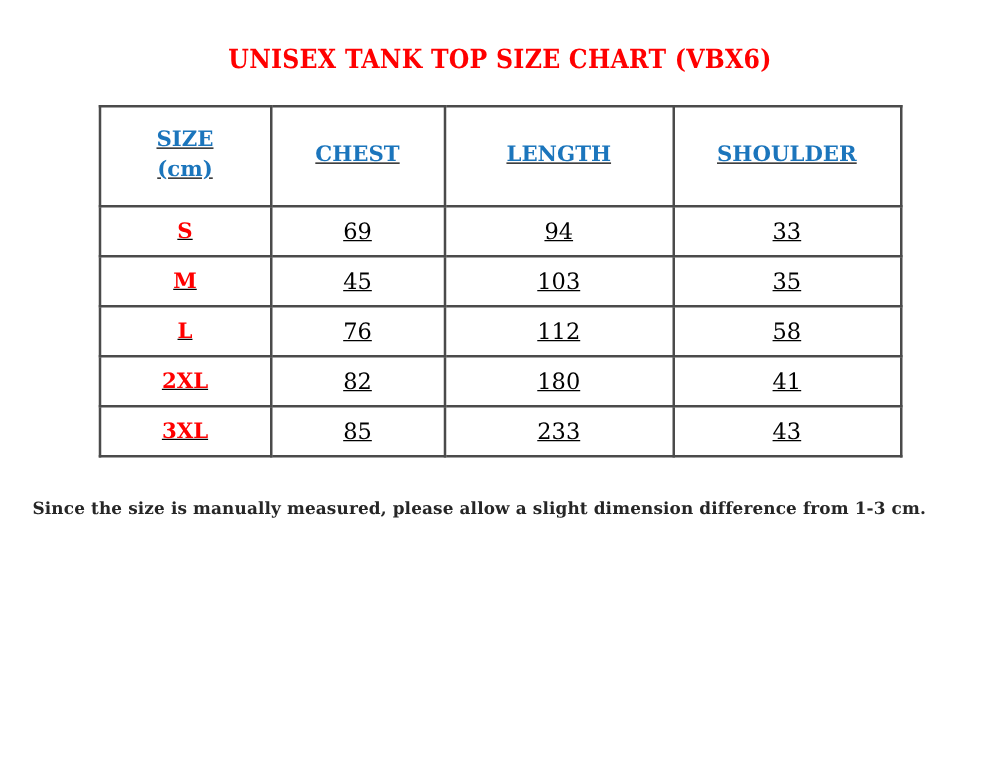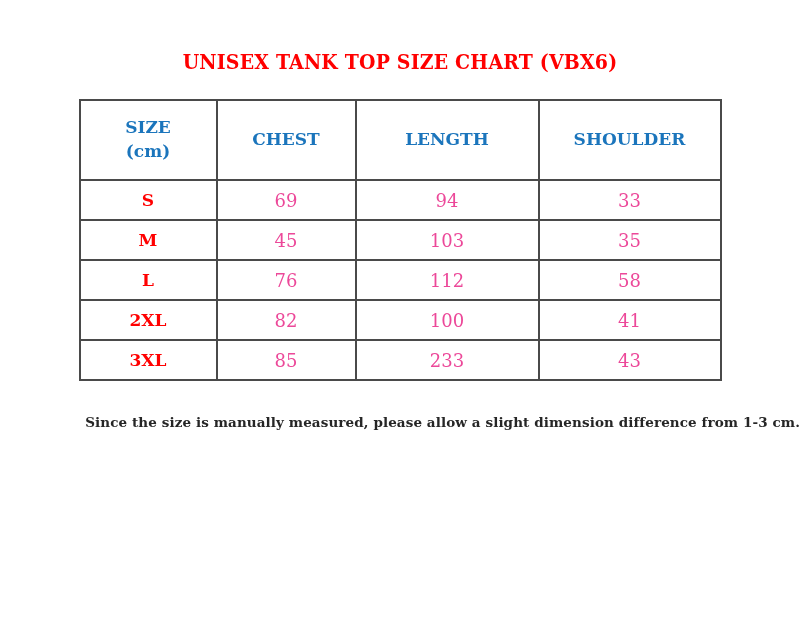--- a/index.html
+++ b/index.html
@@ -13,33 +13,34 @@
     font-family: "DejaVu Serif", "Liberation Serif", serif;
     overflow: hidden;
   }
   .page {
     width: 800px;
     height: 625px;
     position: relative;
   }
   .chart-title {
     margin: 0;
-    padding-top: 49px;
+    padding-top: 34px;
     text-align: center;
     color: #ff0000;
     font-size: 21px;
     font-weight: bold;
     letter-spacing: 0.2px;
     font-stretch: condensed;
   }
   table.size-table {
     border-collapse: collapse;
     table-layout: fixed;
     width: 641px;
     margin: 25px auto 0 auto;
+    text-decoration: underline;
   }
   table.size-table col.c1 { width: 137px; }
   table.size-table col.c2 { width: 139px; }
   table.size-table col.c3 { width: 183px; }
   table.size-table col.c4 { width: 182px; }
   table.size-table th,
   table.size-table td {
     border: 2px solid #4a4a4a;
     text-align: center;
     vertical-align: middle;
@@ -51,37 +52,38 @@
     color: #1b75bc;
     font-size: 17px;
     font-weight: bold;
     line-height: 1.4;
   }
   th.size-header {
     white-space: pre-line;
   }
   table.size-table td {
     height: 38px;
-    color: #ec4899;
+    color: #000000;
     font-size: 18px;
     font-weight: normal;
   }
   table.size-table td.size-cell {
     color: #ff0000;
     font-size: 17px;
     font-weight: bold;
   }
   .footnote {
     margin: 0;
     padding-top: 33px;
-    text-align: right;
+    text-align: left;
     color: #262626;
     font-size: 13.5px;
     font-weight: bold;
     letter-spacing: 0.1px;
+    padding-left: 26px;
   }
 </style>
 </head>
 <body>
 
 <div class="page">
 
   <h1 class="chart-title">UNISEX TANK TOP SIZE CHART (VBX6)</h1>
 
   <table class="size-table">
@@ -115,21 +117,21 @@
         </tr>
         <tr>
           <td class="size-cell">L</td>
           <td>76</td>
           <td>112</td>
           <td>58</td>
         </tr>
         <tr>
           <td class="size-cell">2XL</td>
           <td>82</td>
-          <td>100</td>
+          <td>180</td>
           <td>41</td>
         </tr>
         <tr>
           <td class="size-cell">3XL</td>
           <td>85</td>
           <td>233</td>
           <td>43</td>
         </tr>
       </tbody>
   </table>

